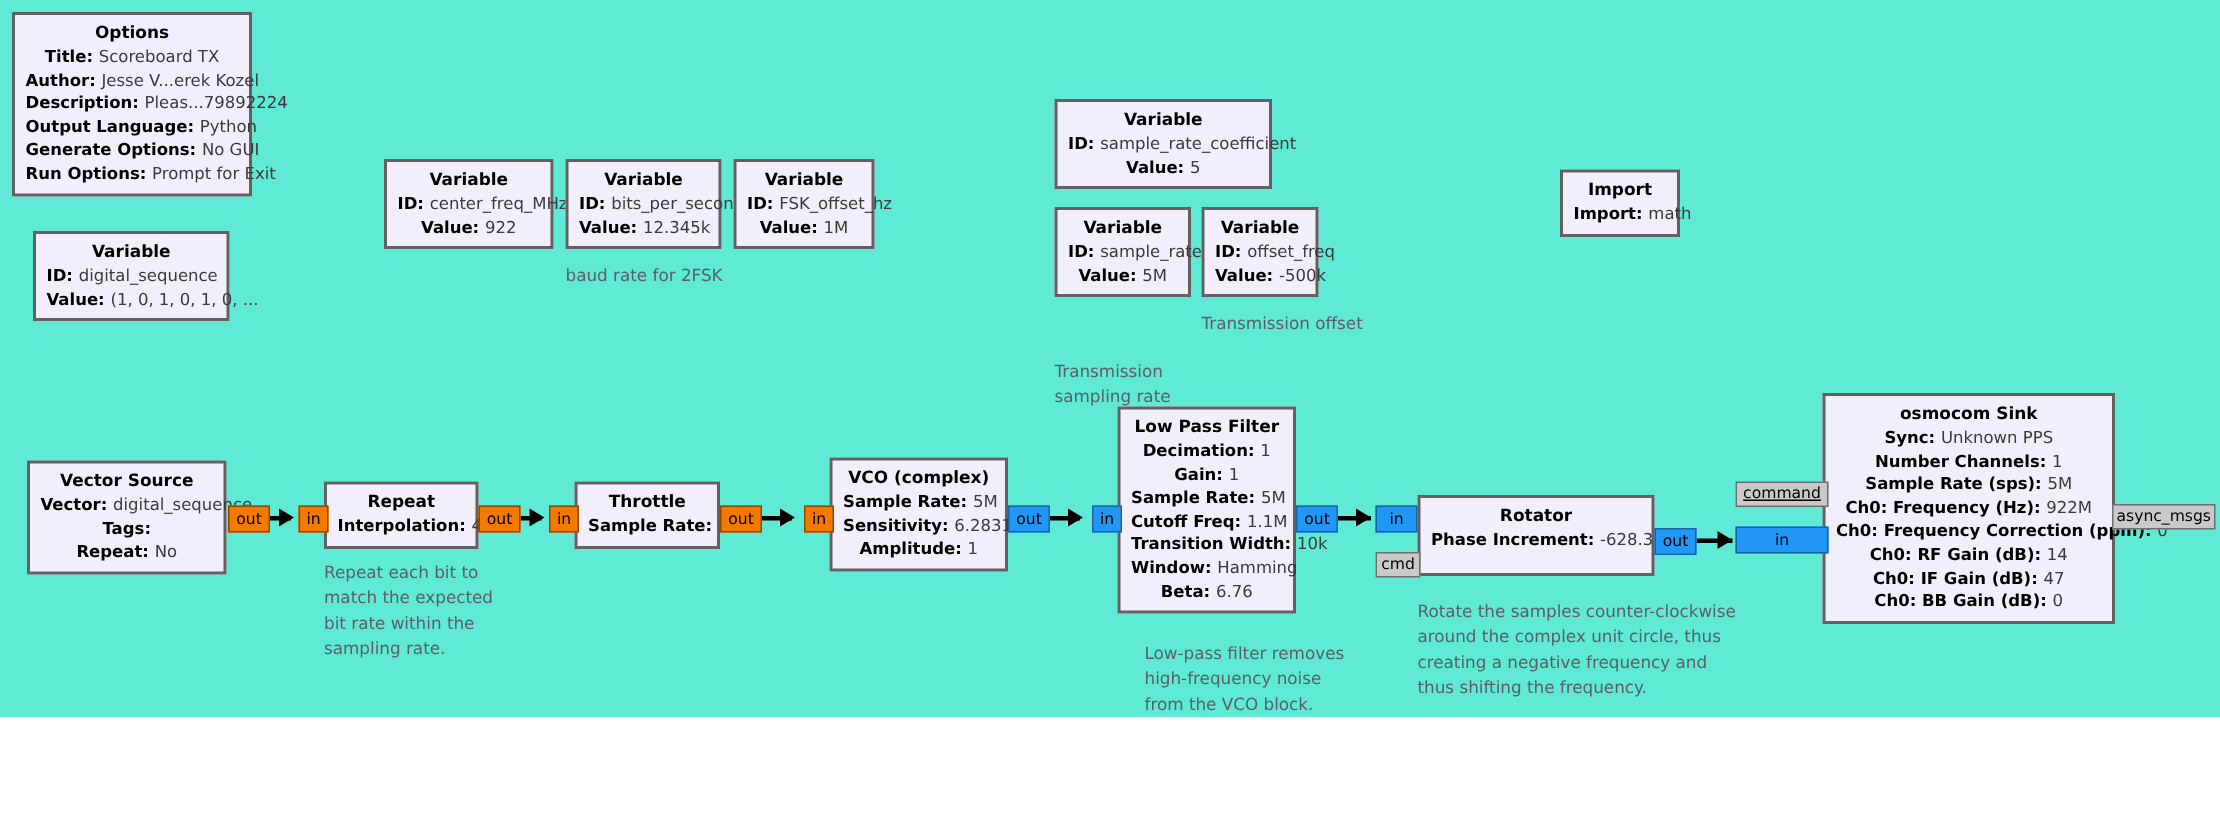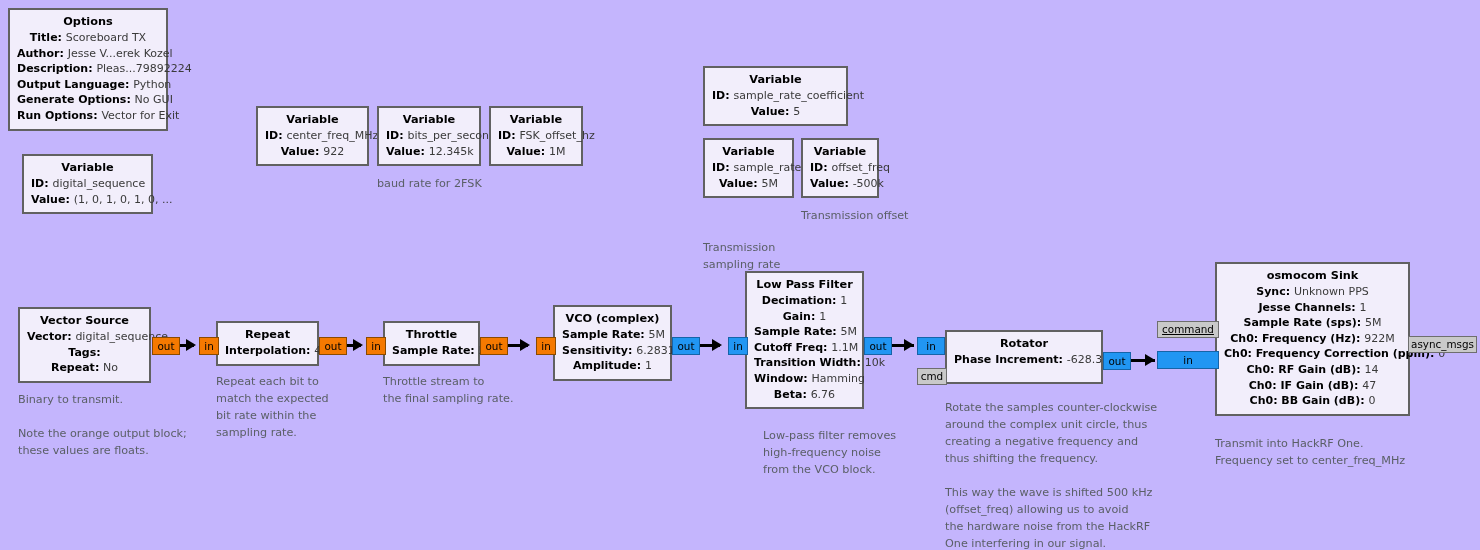--- a/index.html
+++ b/index.html
@@ -6,22 +6,22 @@
     margin: 0;
     padding: 0;
     background: #ffffff;
   }
   body {
     font-family: "DejaVu Sans", sans-serif;
   }
   #canvas {
     position: relative;
     width: 1480px;
-    height: 550px;
-    background: #c4b5fd;
+    height: 478px;
+    background: #5eead4;
     overflow: hidden;
   }
 
   
   .grc-block {
     position: absolute;
     box-sizing: border-box;
     background: #f2eefb;
     border: 2px solid #616161;
     padding: 4px 7px 5px 7px;
@@ -113,21 +113,21 @@
 
 <div id="canvas">
 
   <div class="grc-block" style="left:8px; top:8px; width:160px;">
     <div class="grc-title">Options</div>
     <div class="grc-row"><span class="grc-key">Title</span><span class="grc-key">: </span><span class="grc-val">Scoreboard TX</span></div>
     <div class="grc-row"><span class="grc-key">Author</span><span class="grc-key">: </span><span class="grc-val">Jesse V...erek Kozel</span></div>
     <div class="grc-row"><span class="grc-key">Description</span><span class="grc-key">: </span><span class="grc-val">Pleas...79892224</span></div>
     <div class="grc-row"><span class="grc-key">Output Language</span><span class="grc-key">: </span><span class="grc-val">Python</span></div>
     <div class="grc-row"><span class="grc-key">Generate Options</span><span class="grc-key">: </span><span class="grc-val">No GUI</span></div>
-    <div class="grc-row"><span class="grc-key">Run Options</span><span class="grc-key">: </span><span class="grc-val">Vector for Exit</span></div>
+    <div class="grc-row"><span class="grc-key">Run Options</span><span class="grc-key">: </span><span class="grc-val">Prompt for Exit</span></div>
   </div>
 
   <div class="grc-block" style="left:22px; top:154px; width:131px;">
     <div class="grc-title">Variable</div>
     <div class="grc-row"><span class="grc-key">ID</span><span class="grc-key">: </span><span class="grc-val">digital_sequence</span></div>
     <div class="grc-row"><span class="grc-key">Value</span><span class="grc-key">: </span><span class="grc-val">(1, 0, 1, 0, 1, 0, ...</span></div>
   </div>
 
   <div class="grc-block" style="left:256px; top:106px; width:113px;">
     <div class="grc-title">Variable</div>
@@ -158,20 +158,24 @@
     <div class="grc-row"><span class="grc-key">ID</span><span class="grc-key">: </span><span class="grc-val">sample_rate</span></div>
     <div class="grc-row"><span class="grc-key">Value</span><span class="grc-key">: </span><span class="grc-val">5M</span></div>
   </div>
 
   <div class="grc-block" style="left:801px; top:138px; width:78px;">
     <div class="grc-title">Variable</div>
     <div class="grc-row"><span class="grc-key">ID</span><span class="grc-key">: </span><span class="grc-val">offset_freq</span></div>
     <div class="grc-row"><span class="grc-key">Value</span><span class="grc-key">: </span><span class="grc-val">-500k</span></div>
   </div>
 
+  <div class="grc-block" style="left:1040px; top:113px; width:80px;">
+    <div class="grc-title">Import</div>
+    <div class="grc-row"><span class="grc-key">Import</span><span class="grc-key">: </span><span class="grc-val">math</span></div>
+  </div>
 
   <div class="grc-block" style="left:18px; top:307px; width:133px;">
     <div class="grc-title">Vector Source</div>
     <div class="grc-row"><span class="grc-key">Vector</span><span class="grc-key">: </span><span class="grc-val">digital_sequence</span></div>
     <div class="grc-row"><span class="grc-key">Tags</span><span class="grc-key">:</span><span class="grc-val"></span></div>
     <div class="grc-row"><span class="grc-key">Repeat</span><span class="grc-key">: </span><span class="grc-val">No</span></div>
   </div>
   <div class="port float" style="left:152px; top:337px; width:28px; height:18px;">out</div>
 
   <div class="wire" style="left:180px; top:344px; width:14px;"></div>
@@ -234,52 +238,44 @@
   <div class="port cplx" style="left:1103px; top:352px; width:28px; height:18px;">out</div>
 
   <div class="wire" style="left:1131px; top:359px; width:24px;"></div>
   <div class="arrowhead" style="left:1145px; top:354px;"></div>
 
   <div class="port msg" style="left:1157px; top:321px; width:62px; height:17px;text-decoration:underline;">command</div>
   <div class="port cplx" style="left:1157px; top:351px; width:62px; height:18px;">in</div>
   <div class="grc-block" style="left:1215px; top:262px; width:195px;">
     <div class="grc-title">osmocom Sink</div>
     <div class="grc-row"><span class="grc-key">Sync</span><span class="grc-key">: </span><span class="grc-val">Unknown PPS</span></div>
-    <div class="grc-row"><span class="grc-key">Jesse Channels</span><span class="grc-key">: </span><span class="grc-val">1</span></div>
+    <div class="grc-row"><span class="grc-key">Number Channels</span><span class="grc-key">: </span><span class="grc-val">1</span></div>
     <div class="grc-row"><span class="grc-key">Sample Rate (sps)</span><span class="grc-key">: </span><span class="grc-val">5M</span></div>
     <div class="grc-row"><span class="grc-key">Ch0: Frequency (Hz)</span><span class="grc-key">: </span><span class="grc-val">922M</span></div>
     <div class="grc-row"><span class="grc-key">Ch0: Frequency Correction (ppm)</span><span class="grc-key">: </span><span class="grc-val">0</span></div>
     <div class="grc-row"><span class="grc-key">Ch0: RF Gain (dB)</span><span class="grc-key">: </span><span class="grc-val">14</span></div>
     <div class="grc-row"><span class="grc-key">Ch0: IF Gain (dB)</span><span class="grc-key">: </span><span class="grc-val">47</span></div>
     <div class="grc-row"><span class="grc-key">Ch0: BB Gain (dB)</span><span class="grc-key">: </span><span class="grc-val">0</span></div>
   </div>
   <div class="port msg" style="left:1408px; top:336px; width:69px; height:17px;">async_msgs</div>
 
   <div class="comment" style="left:377px; top:175px;">baud rate for 2FSK</div>
   <div class="comment" style="left:703px; top:207px;margin-top:32px;">Transmission
 sampling rate</div>
   <div class="comment" style="left:801px; top:207px;">Transmission offset</div>
-  <div class="comment" style="left:18px; top:391px;">Binary to transmit.
-
-Note the orange output block;
-these values are floats.</div>
   <div class="comment" style="left:216px; top:373px;">Repeat each bit to
 match the expected
 bit rate within the
 sampling rate.</div>
-  <div class="comment" style="left:383px; top:373px;">Throttle stream to
-the final sampling rate.</div>
   <div class="comment" style="left:763px; top:427px;">Low-pass filter removes
 high-frequency noise
 from the VCO block.</div>
   <div class="comment" style="left:945px; top:399px;">Rotate the samples counter-clockwise
 around the complex unit circle, thus
 creating a negative frequency and
 thus shifting the frequency.
 
 This way the wave is shifted 500 kHz
 (offset_freq) allowing us to avoid
 the hardware noise from the HackRF
 One interfering in our signal.</div>
-  <div class="comment" style="left:1215px; top:435px;">Transmit into HackRF One.
-Frequency set to center_freq_MHz</div>
 
 </div>
 
 </body></html>

